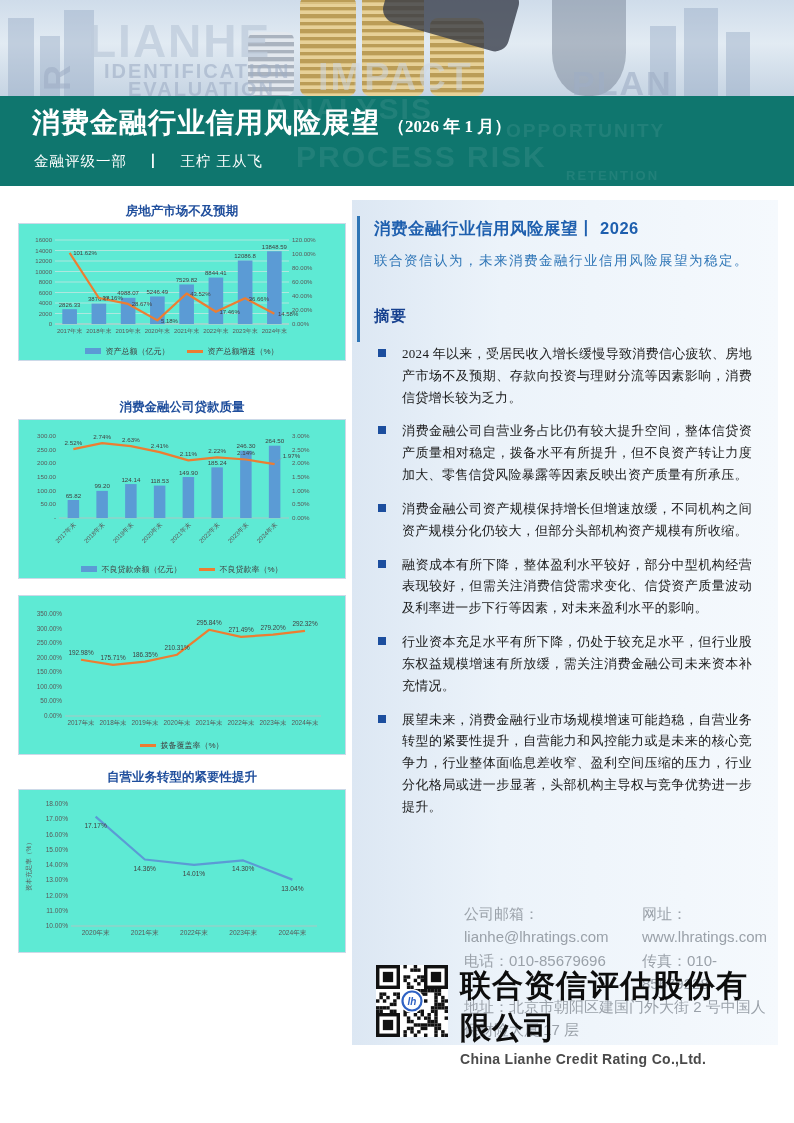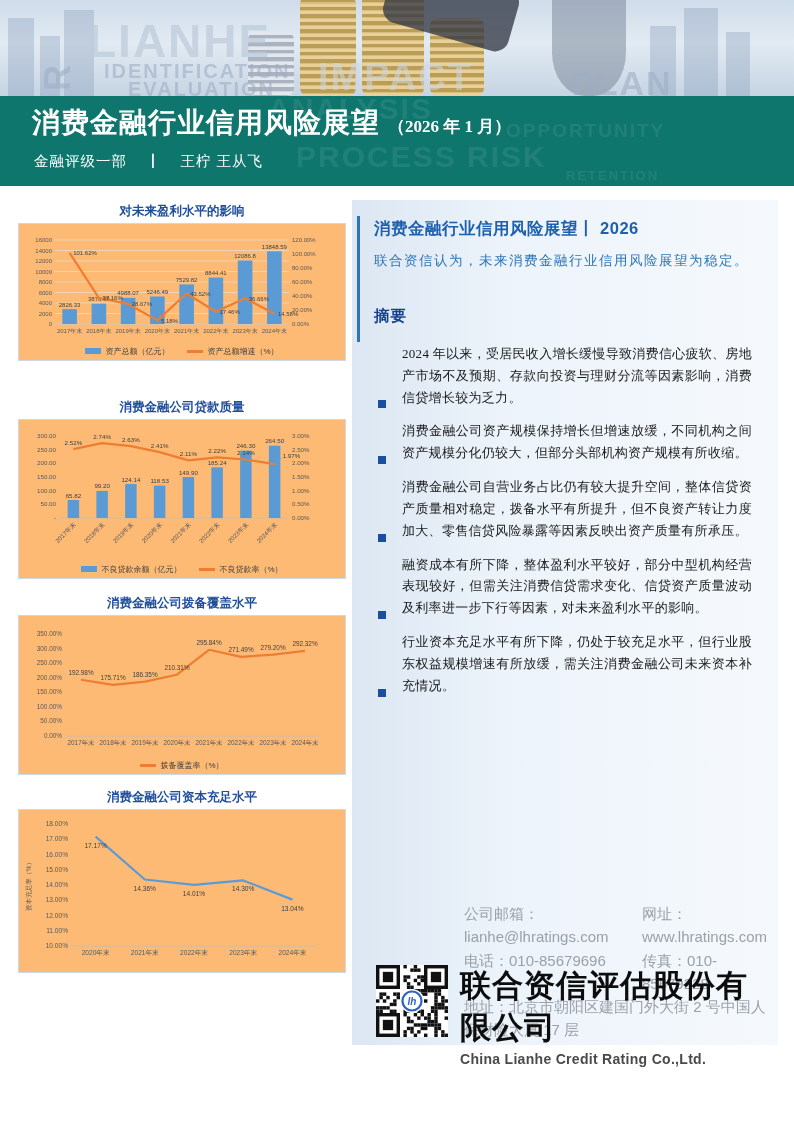--- a/index.html
+++ b/index.html
@@ -39,40 +39,40 @@
   .tw-process{left:296px;top:44px;font-size:30px;}
   .tw-ret{left:566px;top:72px;font-size:13px;}
 
   
   .left-col{position:absolute;left:18px;top:203px;width:328px;}
   .chart-card{margin-bottom:38px;}
   .chart-card.c2{margin-bottom:16px;}
   .chart-card.c3{margin-bottom:14px;}
   .chart-card.c4{margin-bottom:0;}
   .chart-title{text-align:center;font-weight:bold;color:#1f4e9c;font-size:12.5px;margin-bottom:3px;}
-  .chart-frame{border:1px solid #ccd9e8;background:#fdba74;padding:4px 2px 2px 2px;}
+  .chart-frame{border:1px solid #ccd9e8;background:#5eead4;padding:4px 2px 2px 2px;}
   .legend{display:flex;justify-content:center;gap:18px;align-items:center;height:14px;
           font-size:8px;color:#404040;}
   .lg-item{display:flex;align-items:center;gap:4px;}
   .sw{display:inline-block;}
   .sw.bar{width:16px;height:6px;}
   .sw.line{width:16px;height:3px;}
   svg text{font-family:"Liberation Sans",sans-serif;}
 
   
   .right-col{position:absolute;left:352px;top:200px;width:426px;height:845px;
              background:linear-gradient(90deg,#dce7f3 0%,#ecf3fa 35%,#f5f9fd 100%);}
   .accent-line{position:absolute;left:5px;top:16px;width:3px;height:126px;background:#2e75b6;}
   .rc-inner{padding:18px 26px 0 22px;}
   .rc-title{font-weight:bold;color:#1e5fae;font-size:16.5px;letter-spacing:0.5px;}
   .rc-subtitle{margin-top:12px;color:#2e75b6;font-size:13.5px;letter-spacing:1.5px;
                font-family:Liberation Sans, sans-serif;}
   .rc-summary{margin-top:36px;font-weight:bold;color:#17418f;font-size:15.5px;letter-spacing:1px;}
   .bullets{margin-top:16px;}
-  .bullet{display:flex;margin-bottom:12px;align-items:flex-end;}
+  .bullet{display:flex;margin-bottom:12px;}
   .bullet-marker{flex:0 0 8px;width:8px;height:8px;background:#1c4e9e;margin:6px 16px 0 4px;}
   .bullet-text{flex:1;font-family:"Liberation Serif",serif;font-size:13px;line-height:1.68;
                color:#1a1a1a;text-align:justify;letter-spacing:0.3px;}
 
   .contact{position:absolute;left:112px;top:702px;width:306px;font-size:15px;color:#9aa1a9;
            line-height:1.55;}
   .contact .row{display:grid;grid-template-columns:178px auto;}
   .contact .full{display:block;}
 
   .company{position:absolute;left:24px;top:765px;display:flex;gap:12px;}
@@ -119,21 +119,21 @@
     <div class="tb-authors">
       <span>金融评级一部</span>
       <span class="tb-sep">丨</span>
       <span>王柠 王从飞</span>
     </div>
   </div>
 
   <div class="left-col">
 
     <div class="chart-card c1">
-      <div class="chart-title">对未来盈利水平的影响</div>
+      <div class="chart-title">房地产市场不及预期</div>
       <div class="chart-frame">
         <svg width="310" height="112" viewBox="0 0 310 112">
             <line x1="34" x2="268" y1="96" y2="96" stroke="#e4e4e4" stroke-width="0.6"></line>
             <text x="31" y="98" text-anchor="end" font-size="6" fill="#595959">0</text>
             <line x1="34" x2="268" y1="85.5" y2="85.5" stroke="#e4e4e4" stroke-width="0.6"></line>
             <text x="31" y="87.5" text-anchor="end" font-size="6" fill="#595959">2000</text>
             <line x1="34" x2="268" y1="75" y2="75" stroke="#e4e4e4" stroke-width="0.6"></line>
             <text x="31" y="77" text-anchor="end" font-size="6" fill="#595959">4000</text>
             <line x1="34" x2="268" y1="64.5" y2="64.5" stroke="#e4e4e4" stroke-width="0.6"></line>
             <text x="31" y="66.5" text-anchor="end" font-size="6" fill="#595959">6000</text>
@@ -263,21 +263,20 @@
             </span>
             <span class="lg-item">
               <span class="sw line" style="background: rgb(237, 125, 49);"></span>
               <span>不良贷款率（%）</span>
             </span>
           </div>
       </div>
     </div>
 
     <div class="chart-card c3">
-      <div class="chart-title">消费金融公司拨备覆盖水平</div>
       <div class="chart-frame">
         <svg width="310" height="134" viewBox="0 0 310 134">
             <text x="41" y="118" text-anchor="end" font-size="6.4" fill="#595959">0.00%</text>
             <text x="41" y="103.42857142857143" text-anchor="end" font-size="6.4" fill="#595959">50.00%</text>
             <text x="41" y="88.85714285714286" text-anchor="end" font-size="6.4" fill="#595959">100.00%</text>
             <text x="41" y="74.28571428571428" text-anchor="end" font-size="6.4" fill="#595959">150.00%</text>
             <text x="41" y="59.714285714285715" text-anchor="end" font-size="6.4" fill="#595959">200.00%</text>
             <text x="41" y="45.14285714285714" text-anchor="end" font-size="6.4" fill="#595959">250.00%</text>
             <text x="41" y="30.571428571428577" text-anchor="end" font-size="6.4" fill="#595959">300.00%</text>
             <text x="41" y="16" text-anchor="end" font-size="6.4" fill="#595959">350.00%</text>
@@ -303,21 +302,21 @@
         <div class="legend">
             <span class="lg-item">
               <span class="sw line" style="background: rgb(237, 125, 49);"></span>
               <span>拨备覆盖率（%）</span>
             </span>
           </div>
       </div>
     </div>
 
     <div class="chart-card c4">
-      <div class="chart-title">消费金融公司资本充足水平</div>
+      <div class="chart-title">自营业务转型的紧要性提升</div>
       <div class="chart-frame">
         <svg width="310" height="152" viewBox="0 0 310 152">
             <text x="47" y="134" text-anchor="end" font-size="6.6" fill="#595959">10.00%</text>
             <text x="47" y="118.75" text-anchor="end" font-size="6.6" fill="#595959">11.00%</text>
             <text x="47" y="103.5" text-anchor="end" font-size="6.6" fill="#595959">12.00%</text>
             <text x="47" y="88.25" text-anchor="end" font-size="6.6" fill="#595959">13.00%</text>
             <text x="47" y="73" text-anchor="end" font-size="6.6" fill="#595959">14.00%</text>
             <text x="47" y="57.75" text-anchor="end" font-size="6.6" fill="#595959">15.00%</text>
             <text x="47" y="42.5" text-anchor="end" font-size="6.6" fill="#595959">16.00%</text>
             <text x="47" y="27.25" text-anchor="end" font-size="6.6" fill="#595959">17.00%</text>
@@ -347,33 +346,37 @@
       <div class="rc-title">消费金融行业信用风险展望丨 2026</div>
       <div class="rc-subtitle">联合资信认为，未来消费金融行业信用风险展望为稳定。</div>
       <div class="rc-summary">摘要</div>
       <div class="bullets">
         <div class="bullet">
           <span class="bullet-marker"></span>
           <span class="bullet-text">2024 年以来，受居民收入增长缓慢导致消费信心疲软、房地产市场不及预期、存款向投资与理财分流等因素影响，消费信贷增长较为乏力。</span>
         </div>
         <div class="bullet">
           <span class="bullet-marker"></span>
-          <span class="bullet-text">消费金融公司资产规模保持增长但增速放缓，不同机构之间资产规模分化仍较大，但部分头部机构资产规模有所收缩。</span>
+          <span class="bullet-text">消费金融公司自营业务占比仍有较大提升空间，整体信贷资产质量相对稳定，拨备水平有所提升，但不良资产转让力度加大、零售信贷风险暴露等因素反映出资产质量有所承压。</span>
         </div>
         <div class="bullet">
           <span class="bullet-marker"></span>
-          <span class="bullet-text">消费金融公司自营业务占比仍有较大提升空间，整体信贷资产质量相对稳定，拨备水平有所提升，但不良资产转让力度加大、零售信贷风险暴露等因素反映出资产质量有所承压。</span>
+          <span class="bullet-text">消费金融公司资产规模保持增长但增速放缓，不同机构之间资产规模分化仍较大，但部分头部机构资产规模有所收缩。</span>
         </div>
         <div class="bullet">
           <span class="bullet-marker"></span>
           <span class="bullet-text">融资成本有所下降，整体盈利水平较好，部分中型机构经营表现较好，但需关注消费信贷需求变化、信贷资产质量波动及利率进一步下行等因素，对未来盈利水平的影响。</span>
         </div>
         <div class="bullet">
           <span class="bullet-marker"></span>
           <span class="bullet-text">行业资本充足水平有所下降，仍处于较充足水平，但行业股东权益规模增速有所放缓，需关注消费金融公司未来资本补充情况。</span>
+        </div>
+        <div class="bullet">
+          <span class="bullet-marker"></span>
+          <span class="bullet-text">展望未来，消费金融行业市场规模增速可能趋稳，自营业务转型的紧要性提升，自营能力和风控能力或是未来的核心竞争力，行业整体面临息差收窄、盈利空间压缩的压力，行业分化格局或进一步显著，头部机构主导权与竞争优势进一步提升。</span>
         </div>
       </div>
     </div>
 
     <div class="contact">
       <div class="row">
         <span><span>公司邮箱：</span><span>lianhe@lhratings.com</span></span>
         <span><span>网址：</span><span>www.lhratings.com</span></span>
       </div>
       <div class="row">

